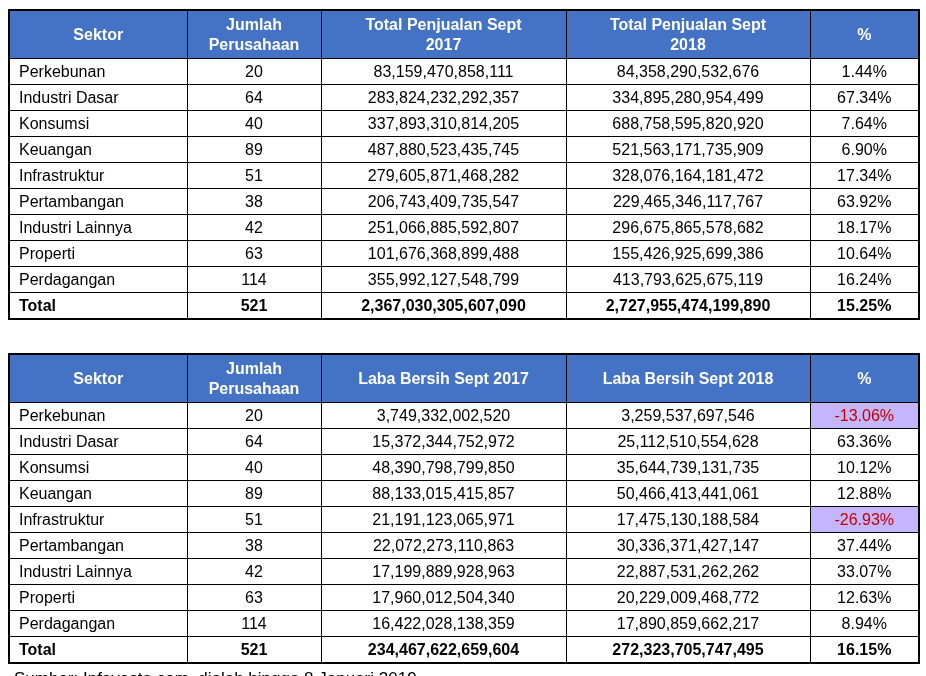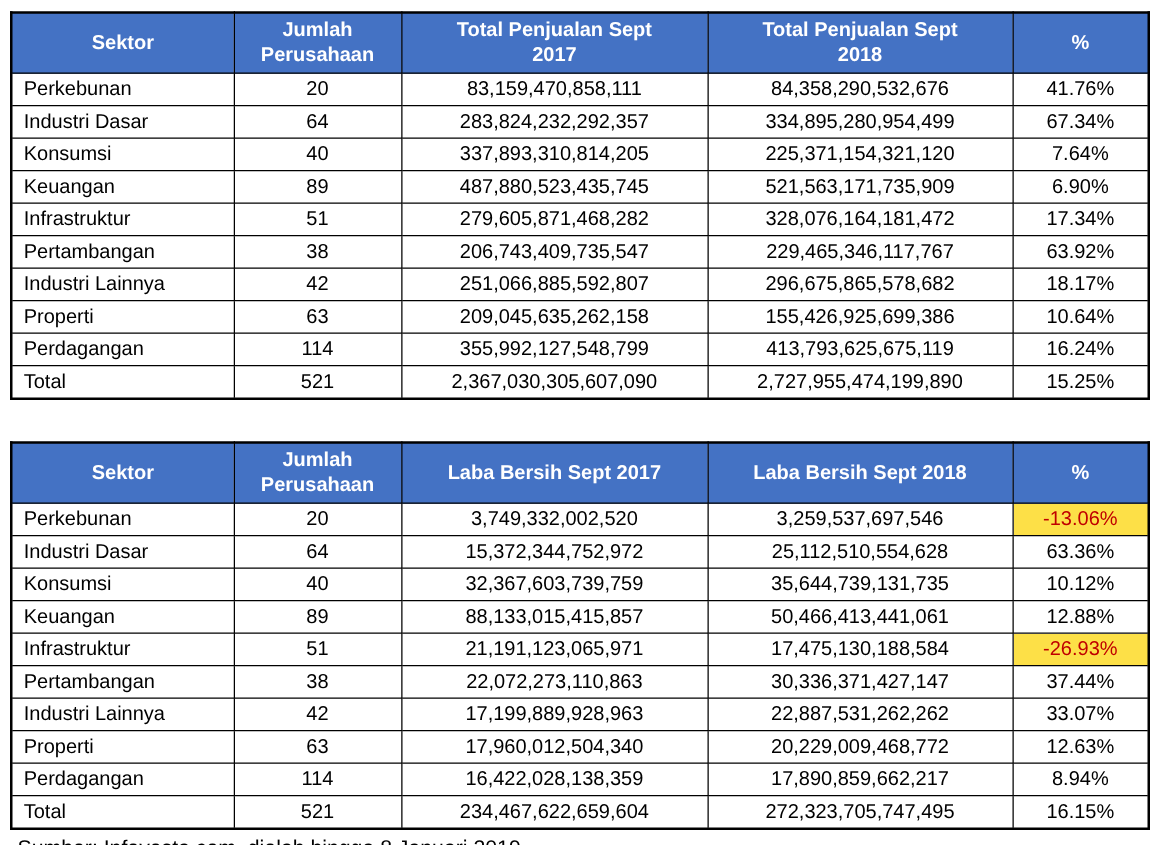--- a/index.html
+++ b/index.html
@@ -50,24 +50,24 @@
     height: 23px;
     border: 1.5px solid #000000;
     padding: 1px 6px;
     overflow: hidden;
   }
   table.data-table td.sector {
     text-align: left;
     padding-left: 9px;
   }
   table.data-table tr.total td {
-    font-weight: normal;
+    font-weight: bold;
   }
   table.data-table td.neg {
-    background: #fde047;
+    background: #c4b5fd;
     color: #C00000;
   }
   .source-note {
     margin: 5px 0 0 6px;
     font-size: 17px;
     color: #000000;
   }
 </style>
 </head>
 <body>
@@ -93,34 +93,34 @@
 2018</th>
           <th>%</th>
         </tr>
       </thead>
     <tbody>
         <tr>
           <td class="sector">Perkebunan</td>
           <td>20</td>
           <td>83,159,470,858,111</td>
           <td>84,358,290,532,676</td>
-          <td>41.76%</td>
+          <td>1.44%</td>
         </tr>
         <tr>
           <td class="sector">Industri Dasar</td>
           <td>64</td>
           <td>283,824,232,292,357</td>
           <td>334,895,280,954,499</td>
           <td>67.34%</td>
         </tr>
         <tr>
           <td class="sector">Konsumsi</td>
           <td>40</td>
           <td>337,893,310,814,205</td>
-          <td>225,371,154,321,120</td>
+          <td>688,758,595,820,920</td>
           <td>7.64%</td>
         </tr>
         <tr>
           <td class="sector">Keuangan</td>
           <td>89</td>
           <td>487,880,523,435,745</td>
           <td>521,563,171,735,909</td>
           <td>6.90%</td>
         </tr>
         <tr>
@@ -140,21 +140,21 @@
         <tr>
           <td class="sector">Industri Lainnya</td>
           <td>42</td>
           <td>251,066,885,592,807</td>
           <td>296,675,865,578,682</td>
           <td>18.17%</td>
         </tr>
         <tr>
           <td class="sector">Properti</td>
           <td>63</td>
-          <td>209,045,635,262,158</td>
+          <td>101,676,368,899,488</td>
           <td>155,426,925,699,386</td>
           <td>10.64%</td>
         </tr>
         <tr>
           <td class="sector">Perdagangan</td>
           <td>114</td>
           <td>355,992,127,548,799</td>
           <td>413,793,625,675,119</td>
           <td>16.24%</td>
         </tr>
@@ -197,21 +197,21 @@
         <tr>
           <td class="sector">Industri Dasar</td>
           <td>64</td>
           <td>15,372,344,752,972</td>
           <td>25,112,510,554,628</td>
           <td>63.36%</td>
         </tr>
         <tr>
           <td class="sector">Konsumsi</td>
           <td>40</td>
-          <td>32,367,603,739,759</td>
+          <td>48,390,798,799,850</td>
           <td>35,644,739,131,735</td>
           <td>10.12%</td>
         </tr>
         <tr>
           <td class="sector">Keuangan</td>
           <td>89</td>
           <td>88,133,015,415,857</td>
           <td>50,466,413,441,061</td>
           <td>12.88%</td>
         </tr>

